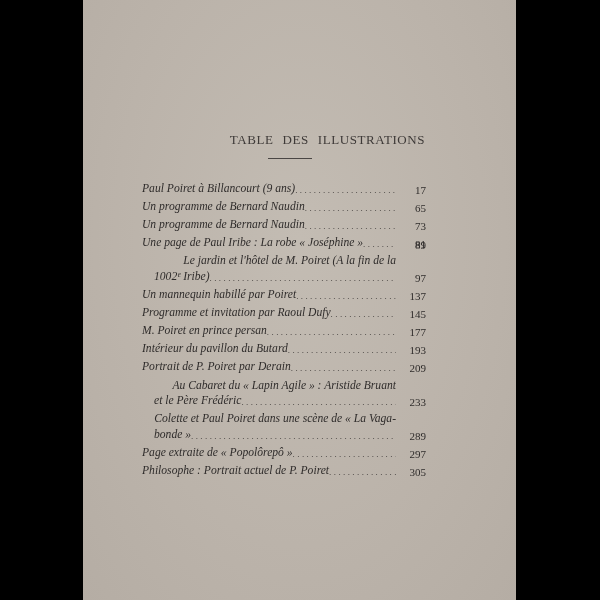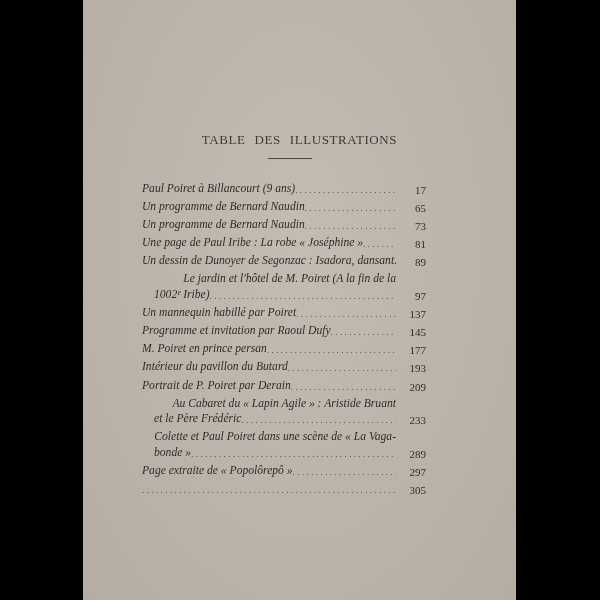--- a/index.html
+++ b/index.html
@@ -18,20 +18,21 @@
     .title {
       position: absolute;
       left: 0; width: 100%;
       top: 132px;
       text-align: center;
       font-family: "Liberation Serif", "DejaVu Serif", serif;
       font-size: 13px;
       letter-spacing: 0.6px;
       word-spacing: 5px;
       color: #3e3a38;
+      padding-left: 28px;
     }
     .rule {
       position: absolute;
       left: 185px; top: 158px;
       width: 44px; height: 1px;
       background: #4a4644;
     }
     .toc {
       position: absolute;
       left: 59px; top: 181px;
@@ -127,26 +128,20 @@
       <span class="text">
         <span class="last">
             <span class="label">Une page de Paul Iribe : La robe « Joséphine »</span>
             <span class="dots"></span>
           </span>
       </span>
       <span class="page-num">81</span>
     </div>
 
     <div class="entry">
-      <span class="text">
-        <span class="last">
-            <span class="label">Un dessin de Dunoyer de Segonzac : Isadora, dansant.</span>
-            <span class="dots"></span>
-          </span>
-      </span>
       <span class="page-num">89</span>
     </div>
 
     <div class="entry">
       <span class="text">
         <span class="line">Le jardin et l'hôtel de M. Poiret (A la fin de la</span>
         <span class="last" style="padding-left:12px">
             <span class="label">1002ᵉ Iribe)</span>
             <span class="dots"></span>
           </span>
@@ -232,19 +227,20 @@
             <span class="label">Page extraite de « Popolôrepô »</span>
             <span class="dots"></span>
           </span>
       </span>
       <span class="page-num">297</span>
     </div>
 
     <div class="entry">
       <span class="text">
         <span class="last">
+            <span class="label">Philosophe : Portrait actuel de P. Poiret</span>
             <span class="dots"></span>
           </span>
       </span>
       <span class="page-num">305</span>
     </div>
   </div>
 </div>
 
 </body></html>

